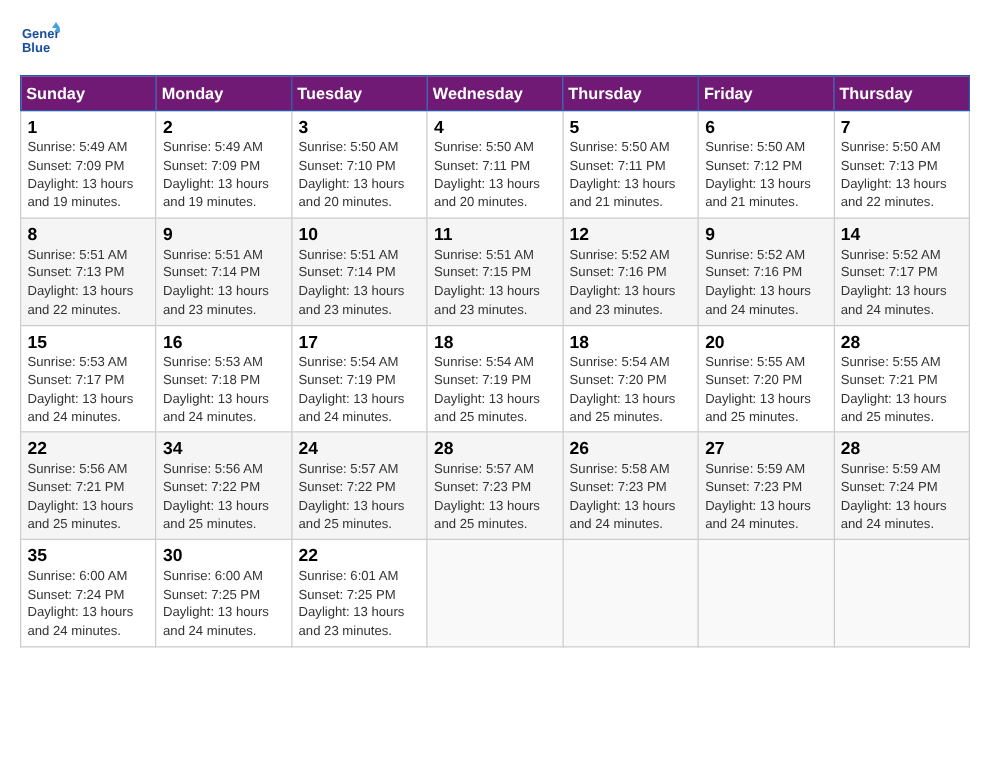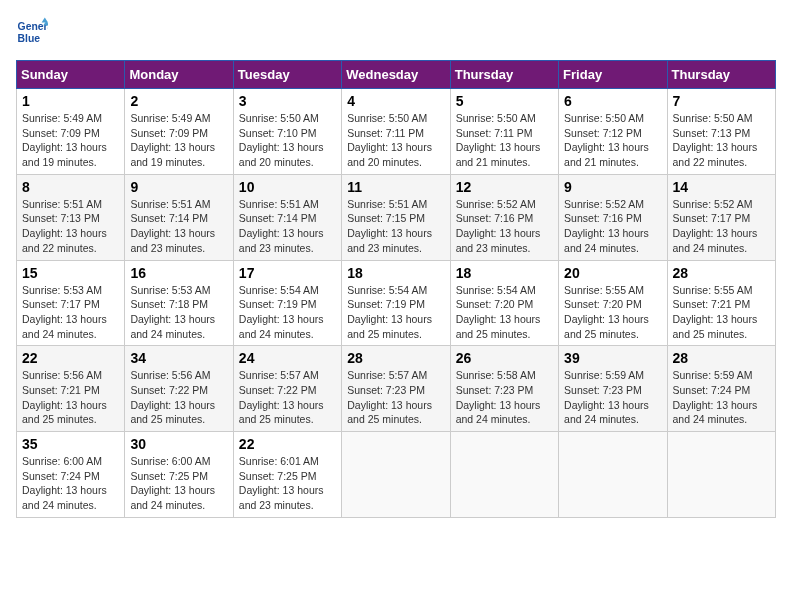--- a/index.html
+++ b/index.html
@@ -330,21 +330,21 @@
       </td>
         <td>
         <span class="day-number">26</span>
         <div class="day-info">
           Sunrise: 5:58 AM<br>
           Sunset: 7:23 PM<br>
           Daylight: 13 hours and 24 minutes.
         </div>
       </td>
         <td>
-        <span class="day-number">39</span>
+        <span class="day-number">27</span>
         <div class="day-info">
           Sunrise: 5:59 AM<br>
           Sunset: 7:23 PM<br>
           Daylight: 13 hours and 24 minutes.
         </div>
       </td>
         <td>
         <span class="day-number">28</span>
         <div class="day-info">
           Sunrise: 5:59 AM<br>

